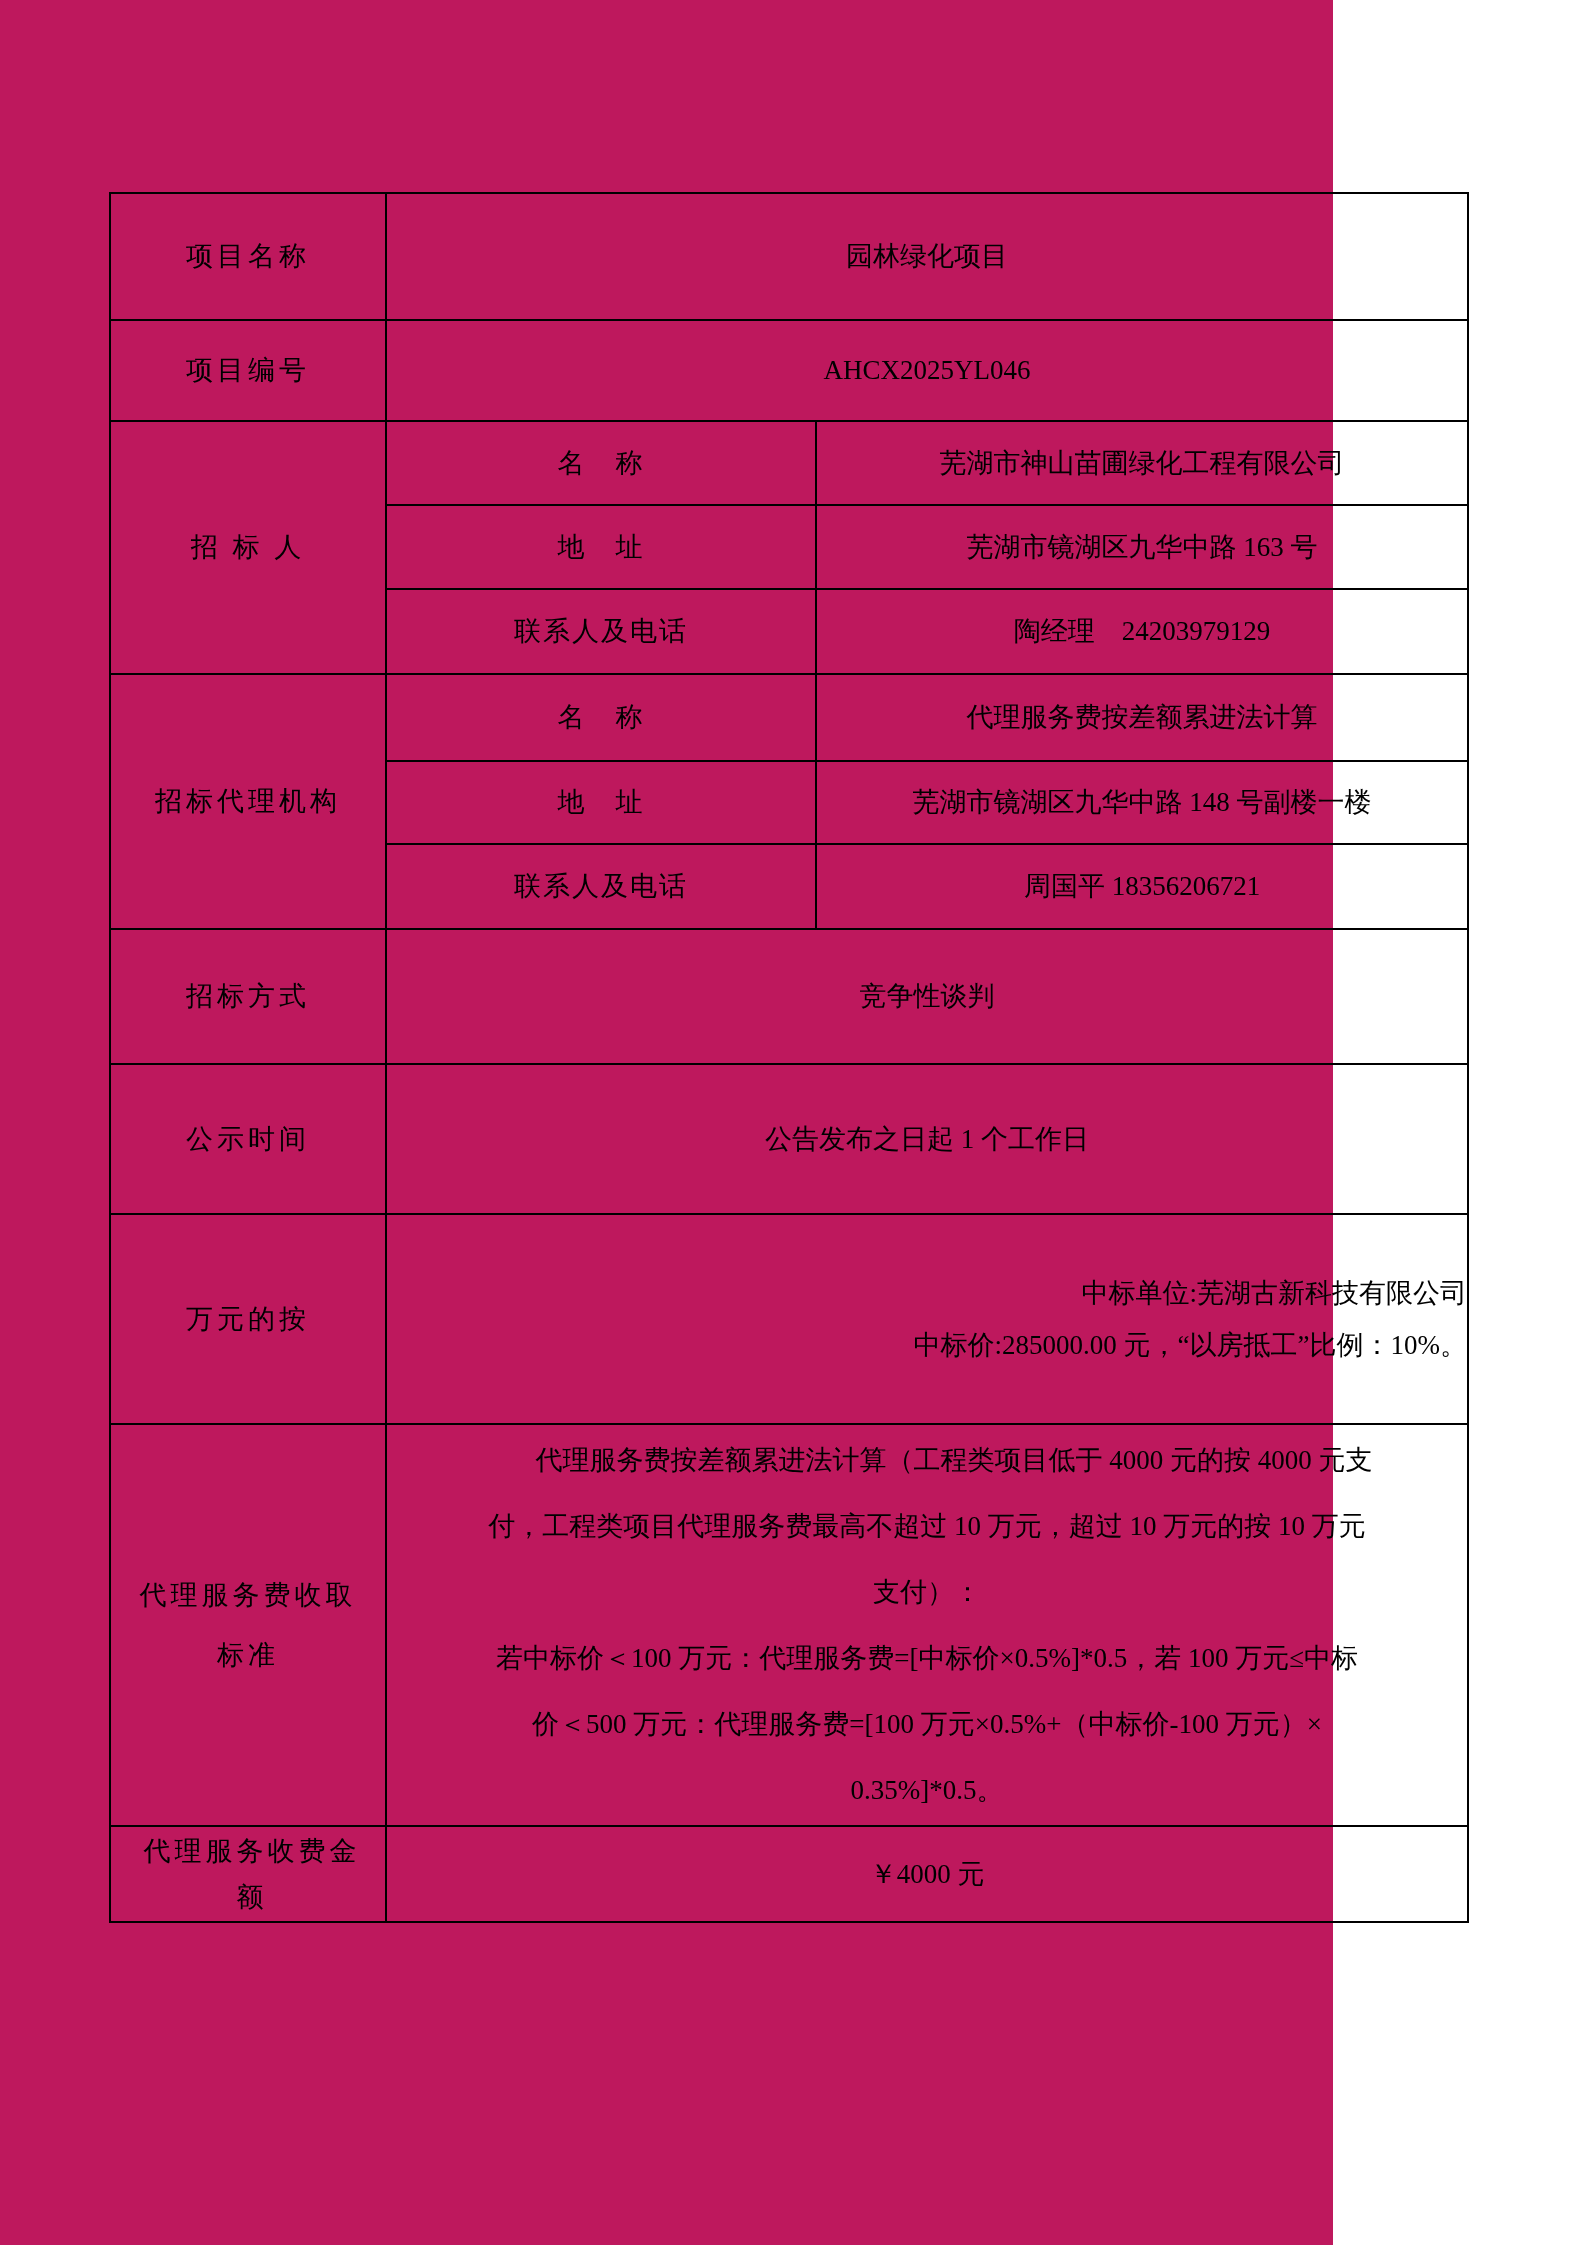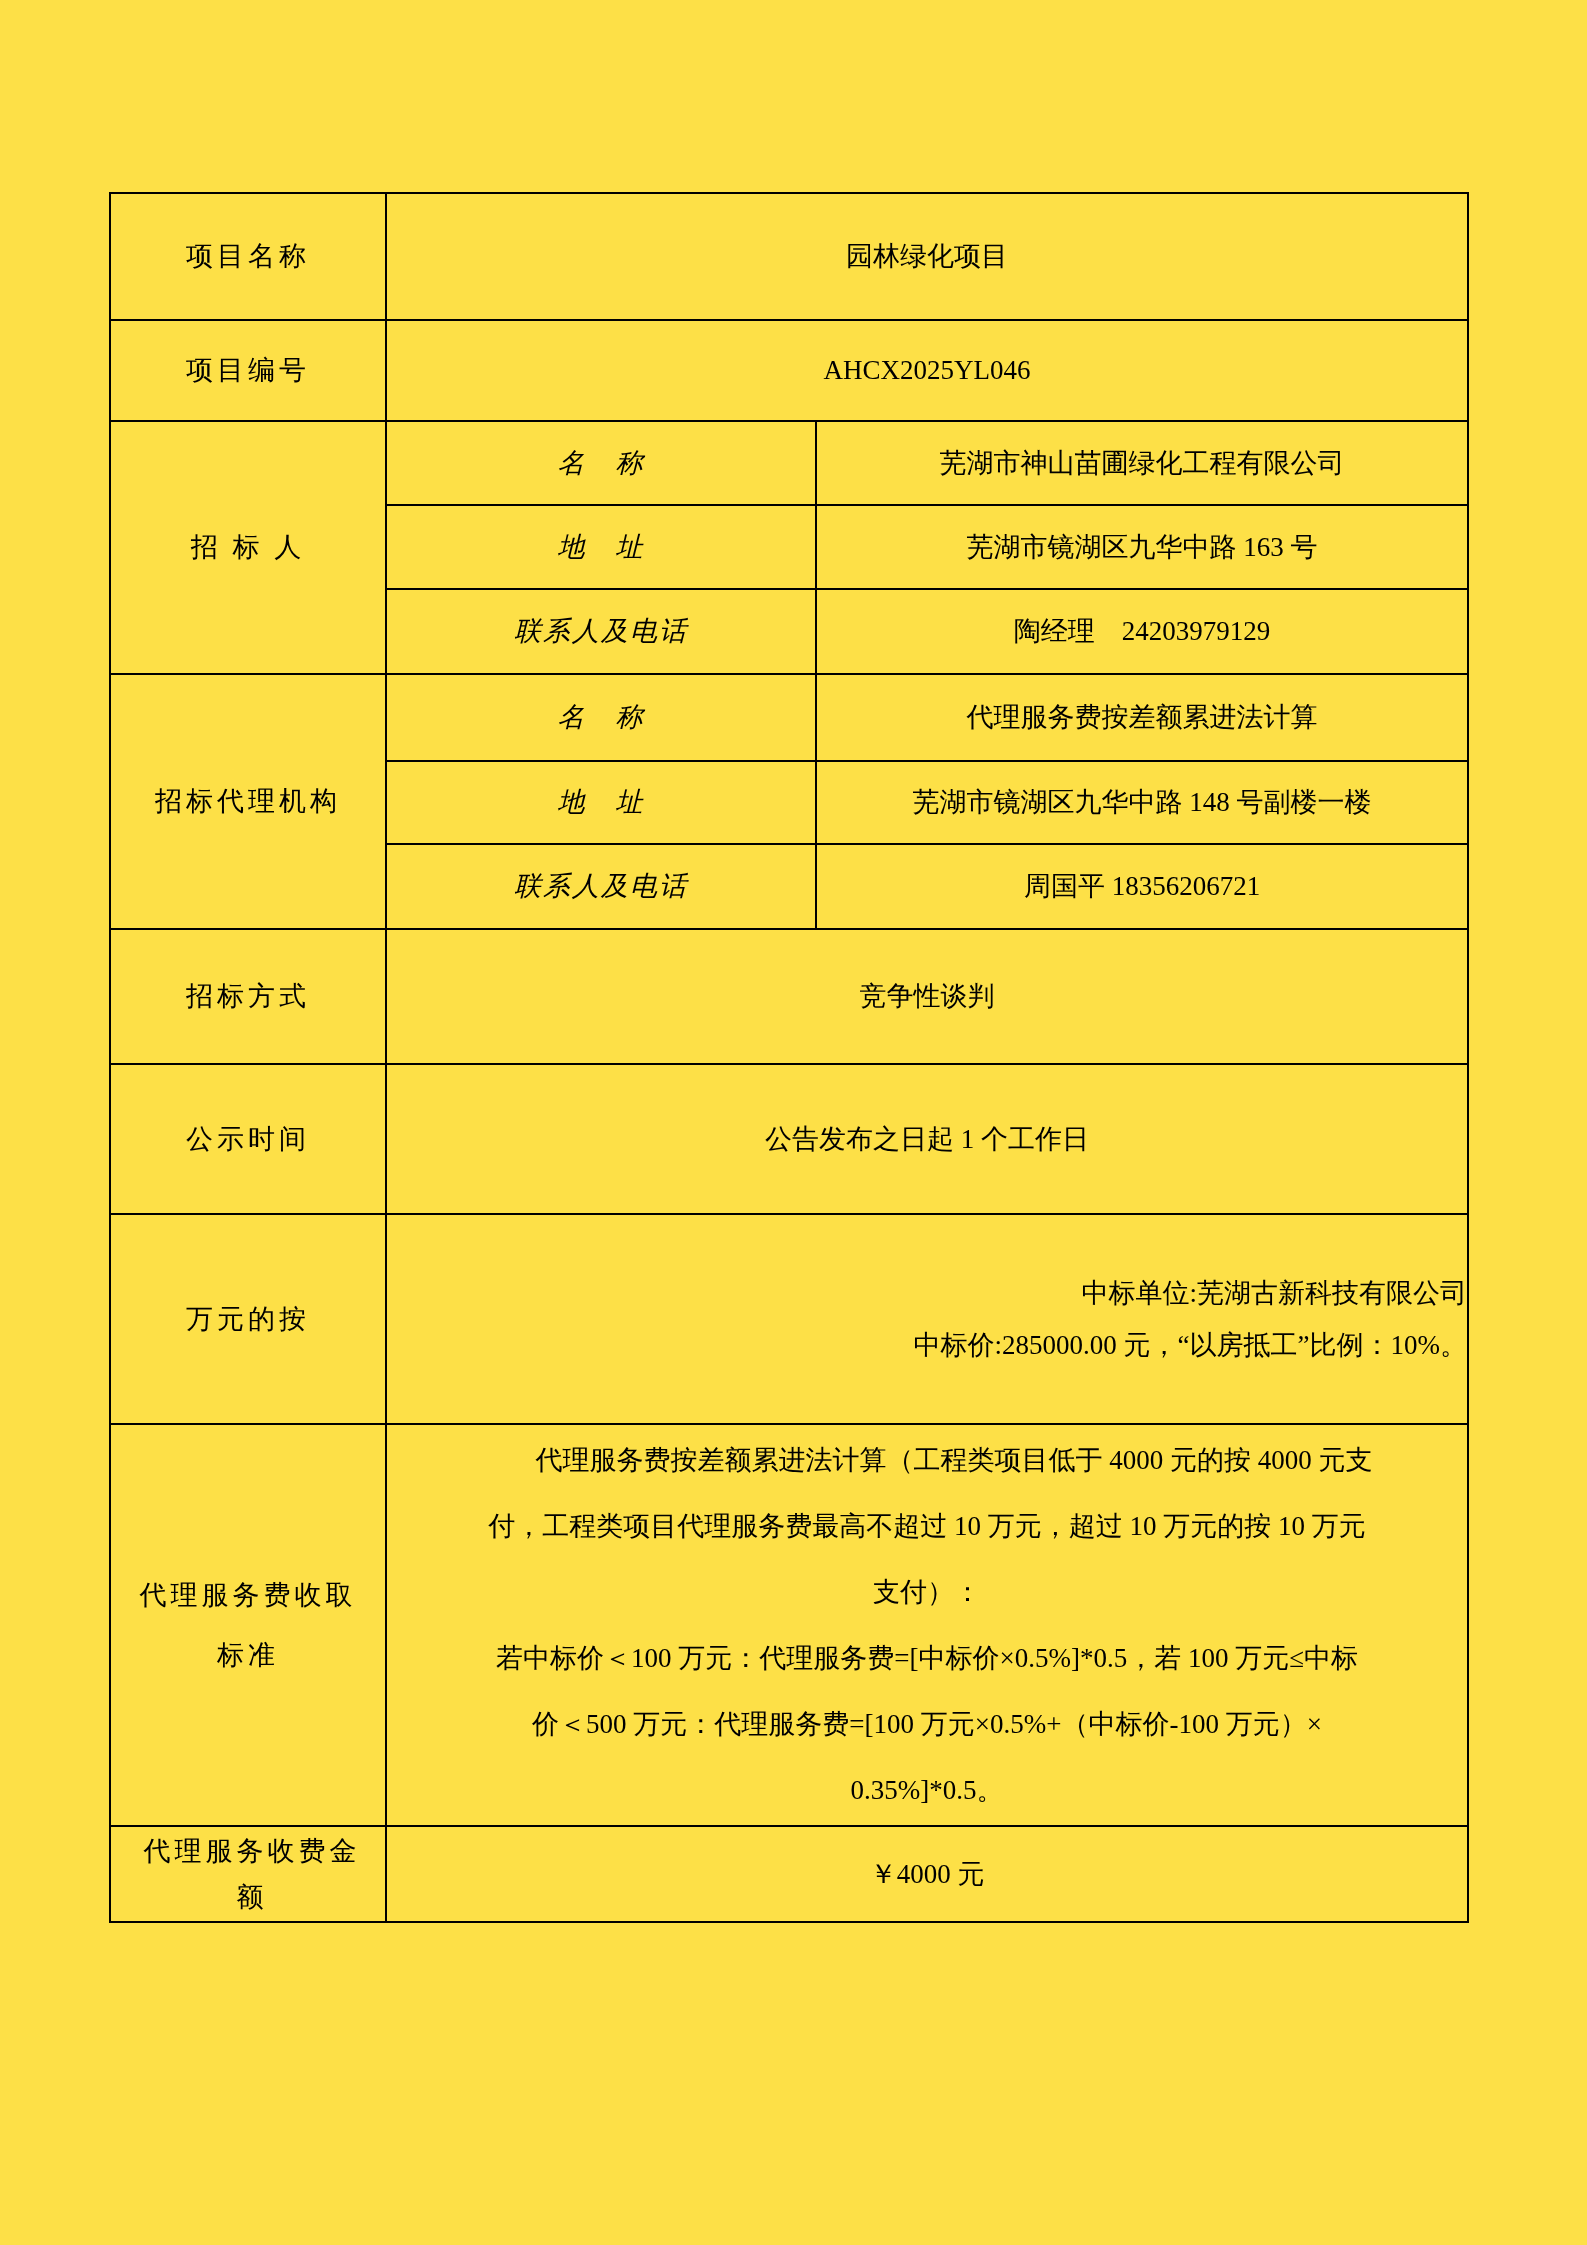--- a/index.html
+++ b/index.html
@@ -2,23 +2,23 @@
 <html><head>
 <meta charset="utf-8">
 <style>
   html, body {
     margin: 0;
     padding: 0;
     background: #ffffff;
   }
   .page {
     position: relative;
-    width: 1587px;
+    width: 1333px;
     height: 2245px;
-    background: #fde047;
+    background: #be185d;
     font-family: "Liberation Serif", "DejaVu Serif", serif;
     color: #000000;
     font-size: 27px;
     line-height: 1.35;
   }
   table.doc {
     position: absolute;
     left: 109px;
     top: 192px;
     width: 1358px;
@@ -30,21 +30,20 @@
     vertical-align: middle;
     text-align: center;
     padding: 0;
     overflow: hidden;
   }
   td.lab {
     letter-spacing: 4px;
   }
   td.sublab {
     letter-spacing: 2px;
-    font-style: italic;
   }
   td.para {
     text-align: left;
     padding: 14px 20px;
     line-height: 66px;
   }
   .indent {
     text-indent: 2em;
   }
   .award-line {

